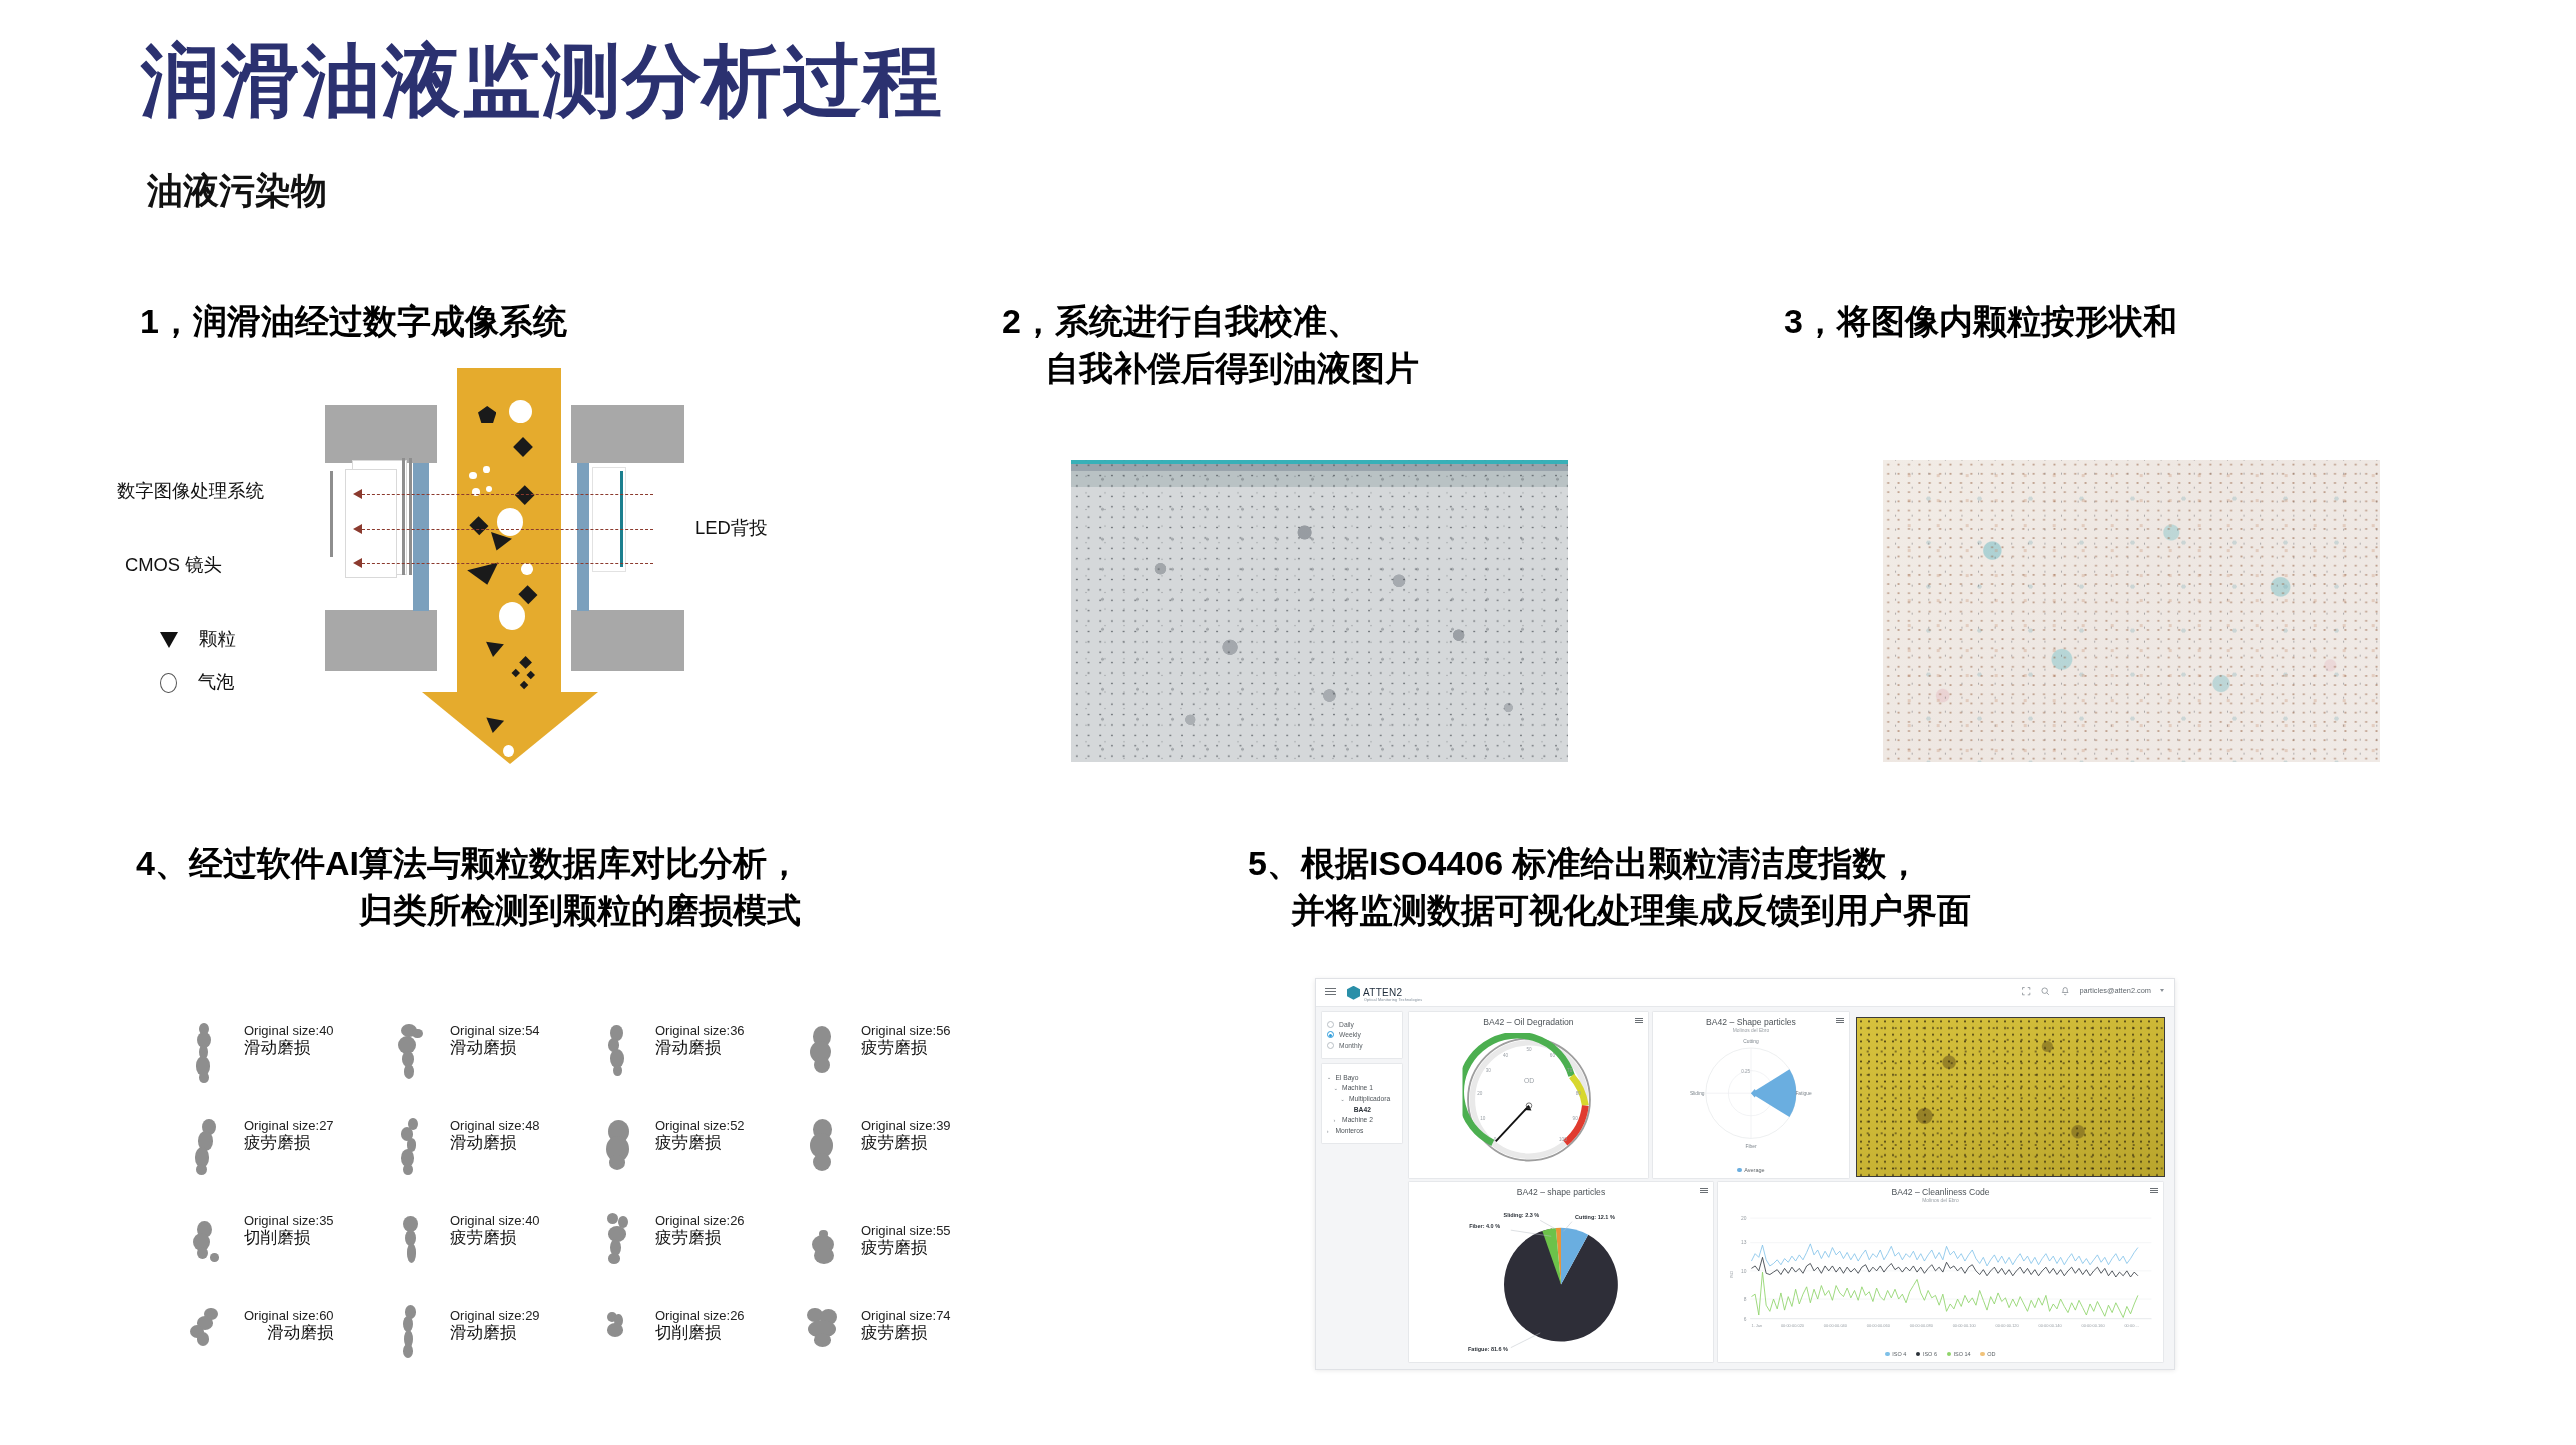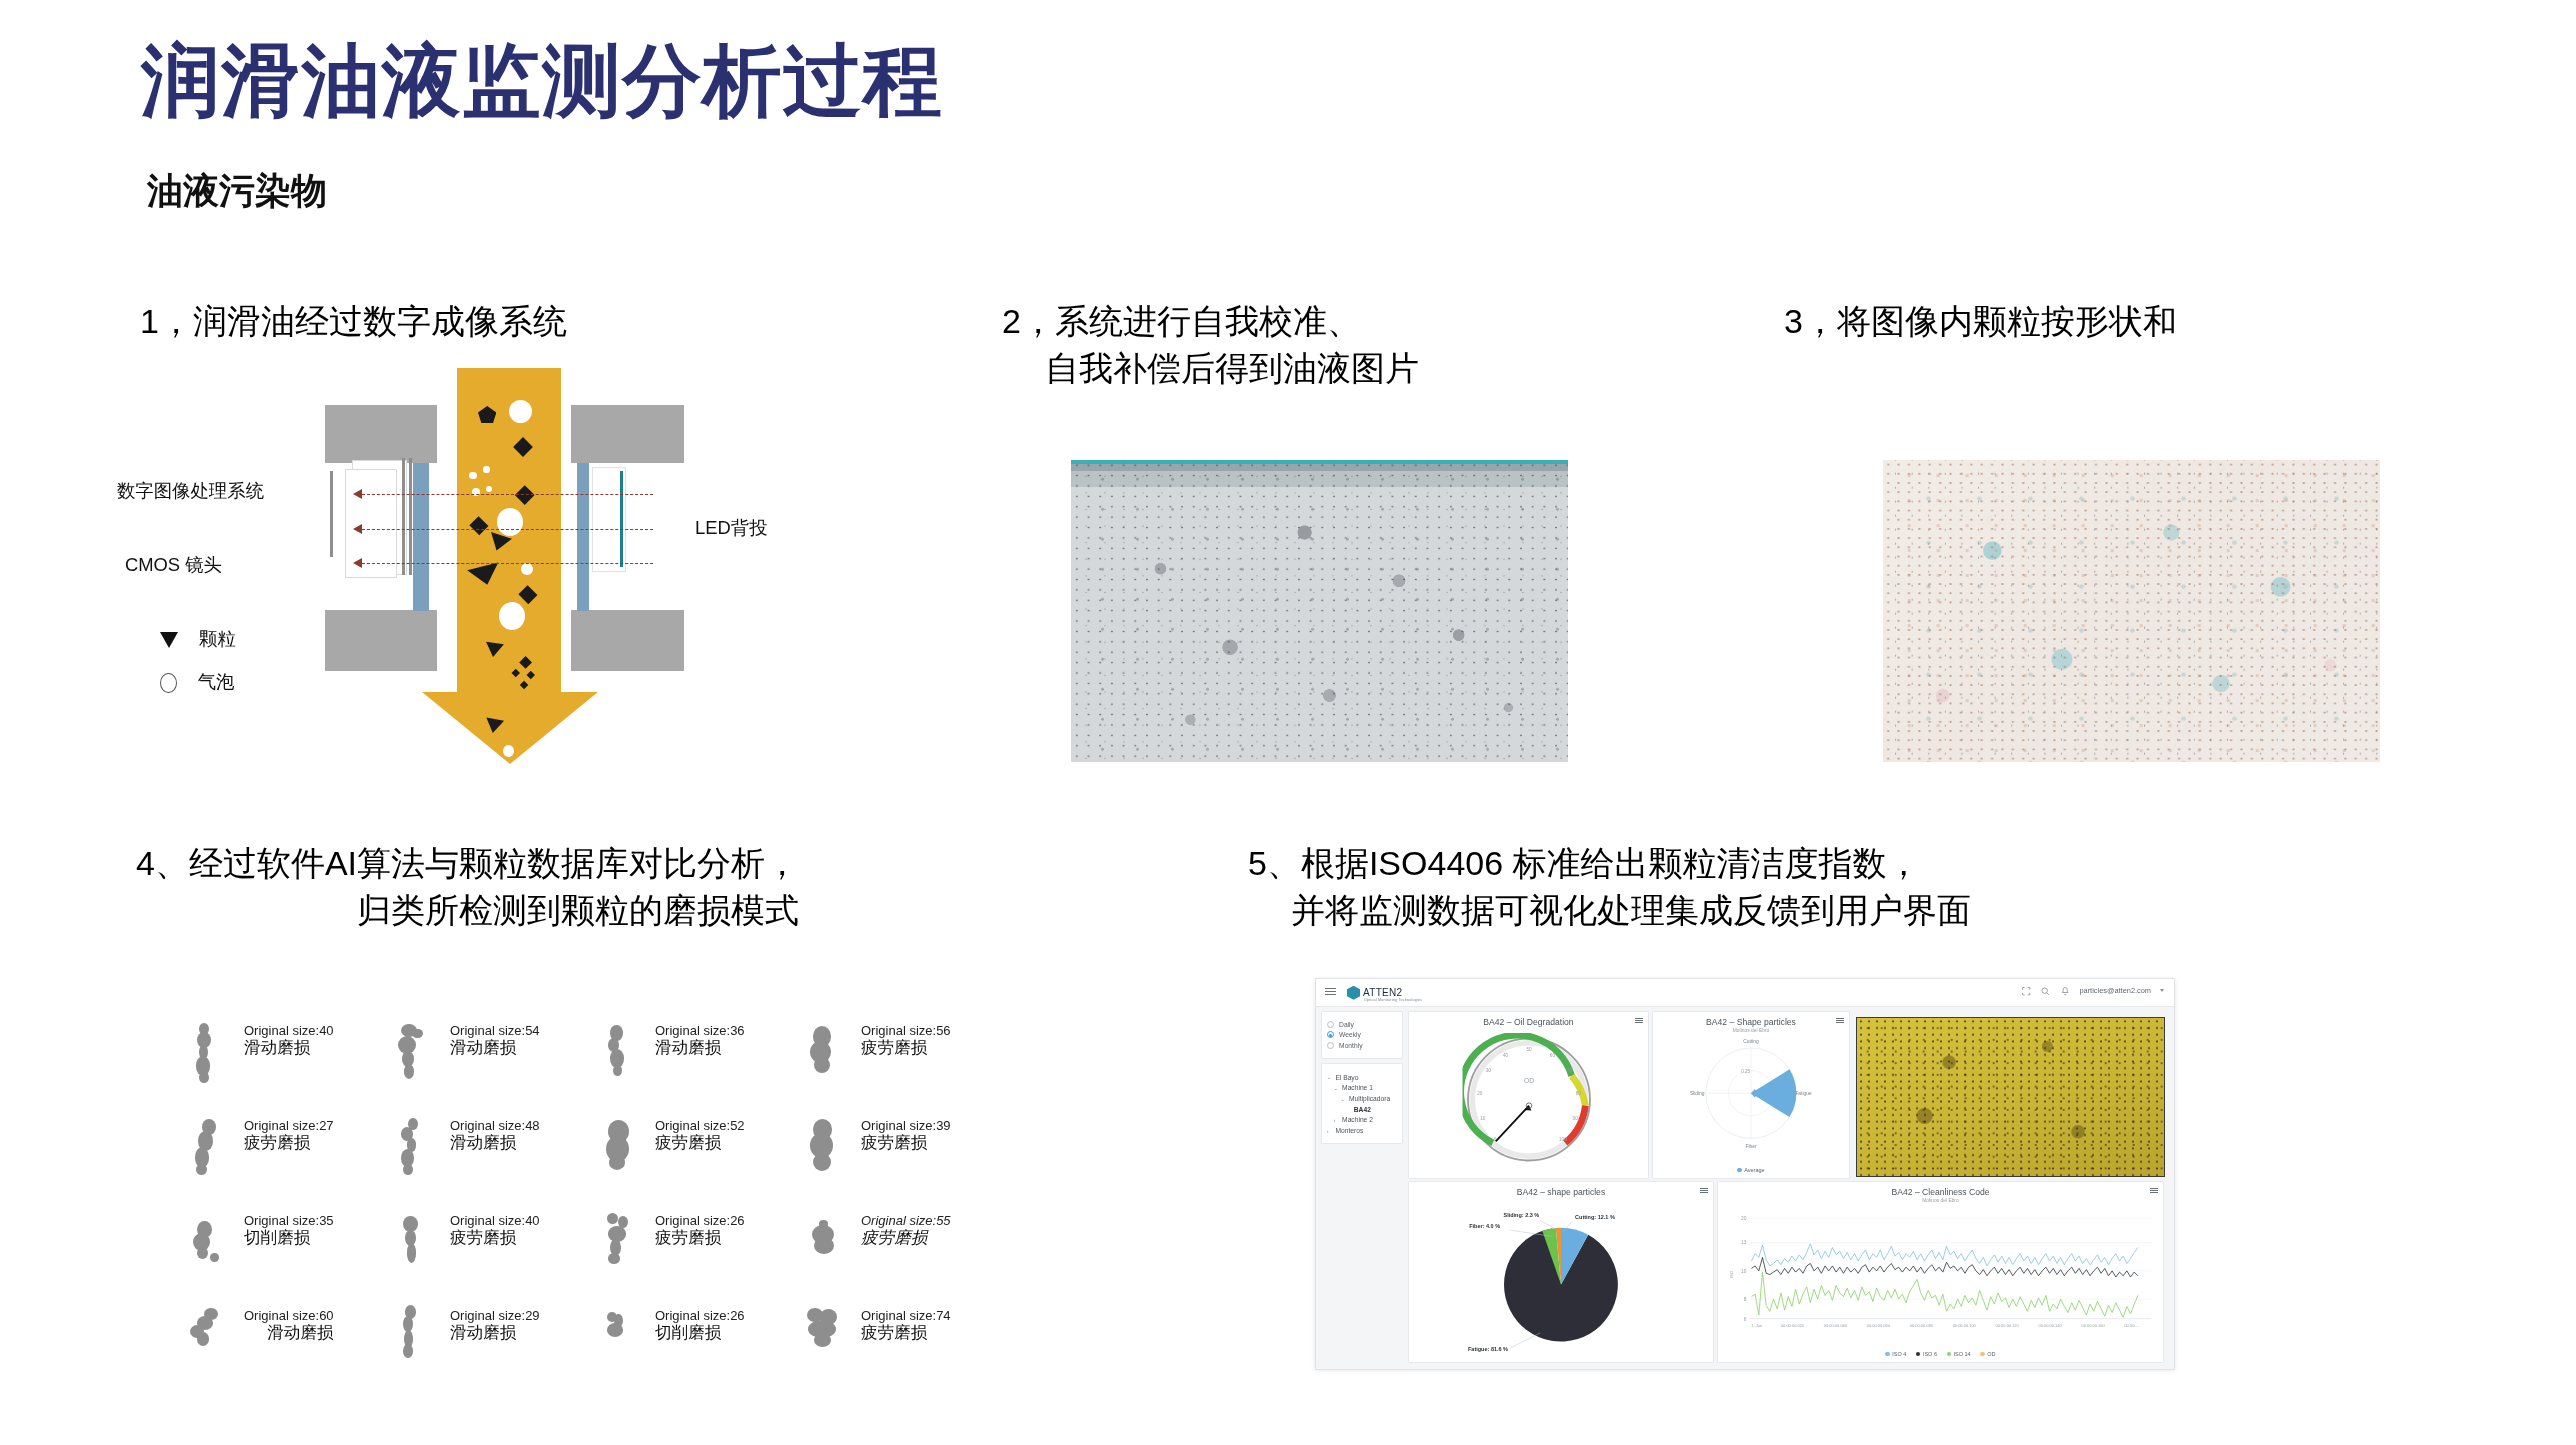--- a/index.html
+++ b/index.html
@@ -19,21 +19,21 @@
     letter-spacing:1.2px;white-space:nowrap;
   }
   .sub-title{
     position:absolute;left:147px;top:167px;
     font-size:36px;font-weight:bold;color:#111111;
     white-space:nowrap;
   }
 
   
   .step-head{
-    position:absolute;font-weight:normal;color:#000000;
+    position:absolute;font-weight:bold;color:#000000;
     font-size:34px;line-height:1.38;white-space:nowrap;
   }
   .step1-head{left:140px;top:298px;}
   .step2-head{left:1002px;top:298px;}
   .step3-head{left:1784px;top:298px;}
   .step4-head{left:136px;top:840px;}
   .step5-head{left:1248px;top:840px;}
   .step-head .l2{display:block;padding-left:43px;text-align:right;}
   .step4-head .l2{padding-left:38px;}
   .step5-head .l2{padding-left:43px;}
@@ -439,21 +439,21 @@
         <i style="left:16px;top:16px;width:18.4px;height:16px;"></i>
           <i style="left:18.4px;top:29.4px;width:11px;height:17px;"></i>
         <i style="left:16px;top:43px;width:12.3px;height:11px;"></i>
       </div>
       <div class="ptxt">
         <div class="psize">Original size:26</div>
         <div class="pwear">疲劳磨损</div>
       </div>
     </div>
 
-    <div class="pcell" style="left:617px;top:190px;font-style:italic;">
+    <div class="pcell" style="left:617px;top:200px;">
       <div class="blob">
         <i style="left:13.5px;top:14.7px;width:22px;height:19.6px;"></i>
           <i style="left:16px;top:27px;width:19.6px;height:17px;"></i>
         <i style="left:21px;top:9.8px;width:8.6px;height:8.6px;"></i>
       </div>
       <div class="ptxt">
         <div class="psize">Original size:55</div>
         <div class="pwear">疲劳磨损</div>
       </div>
     </div>

